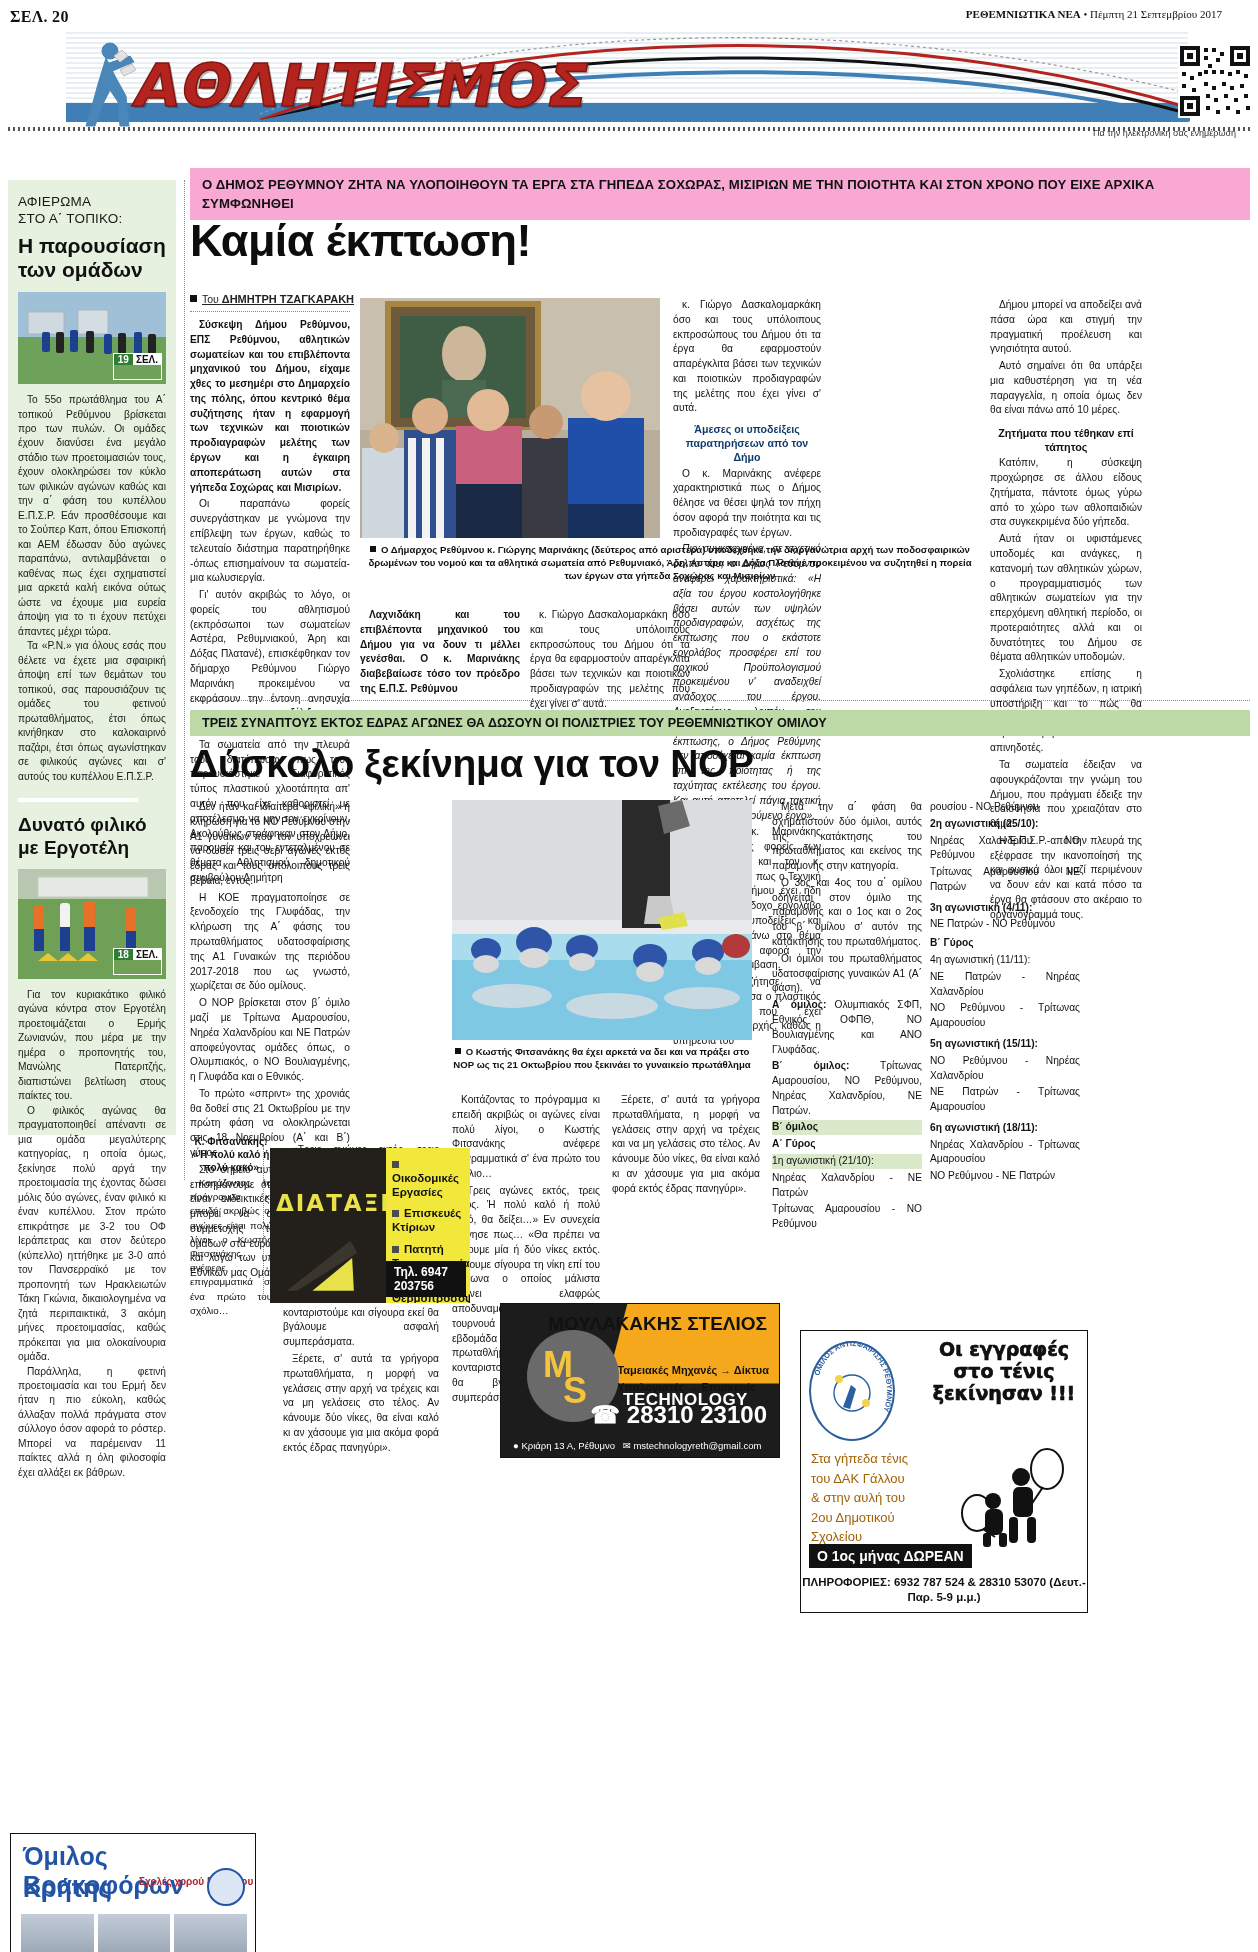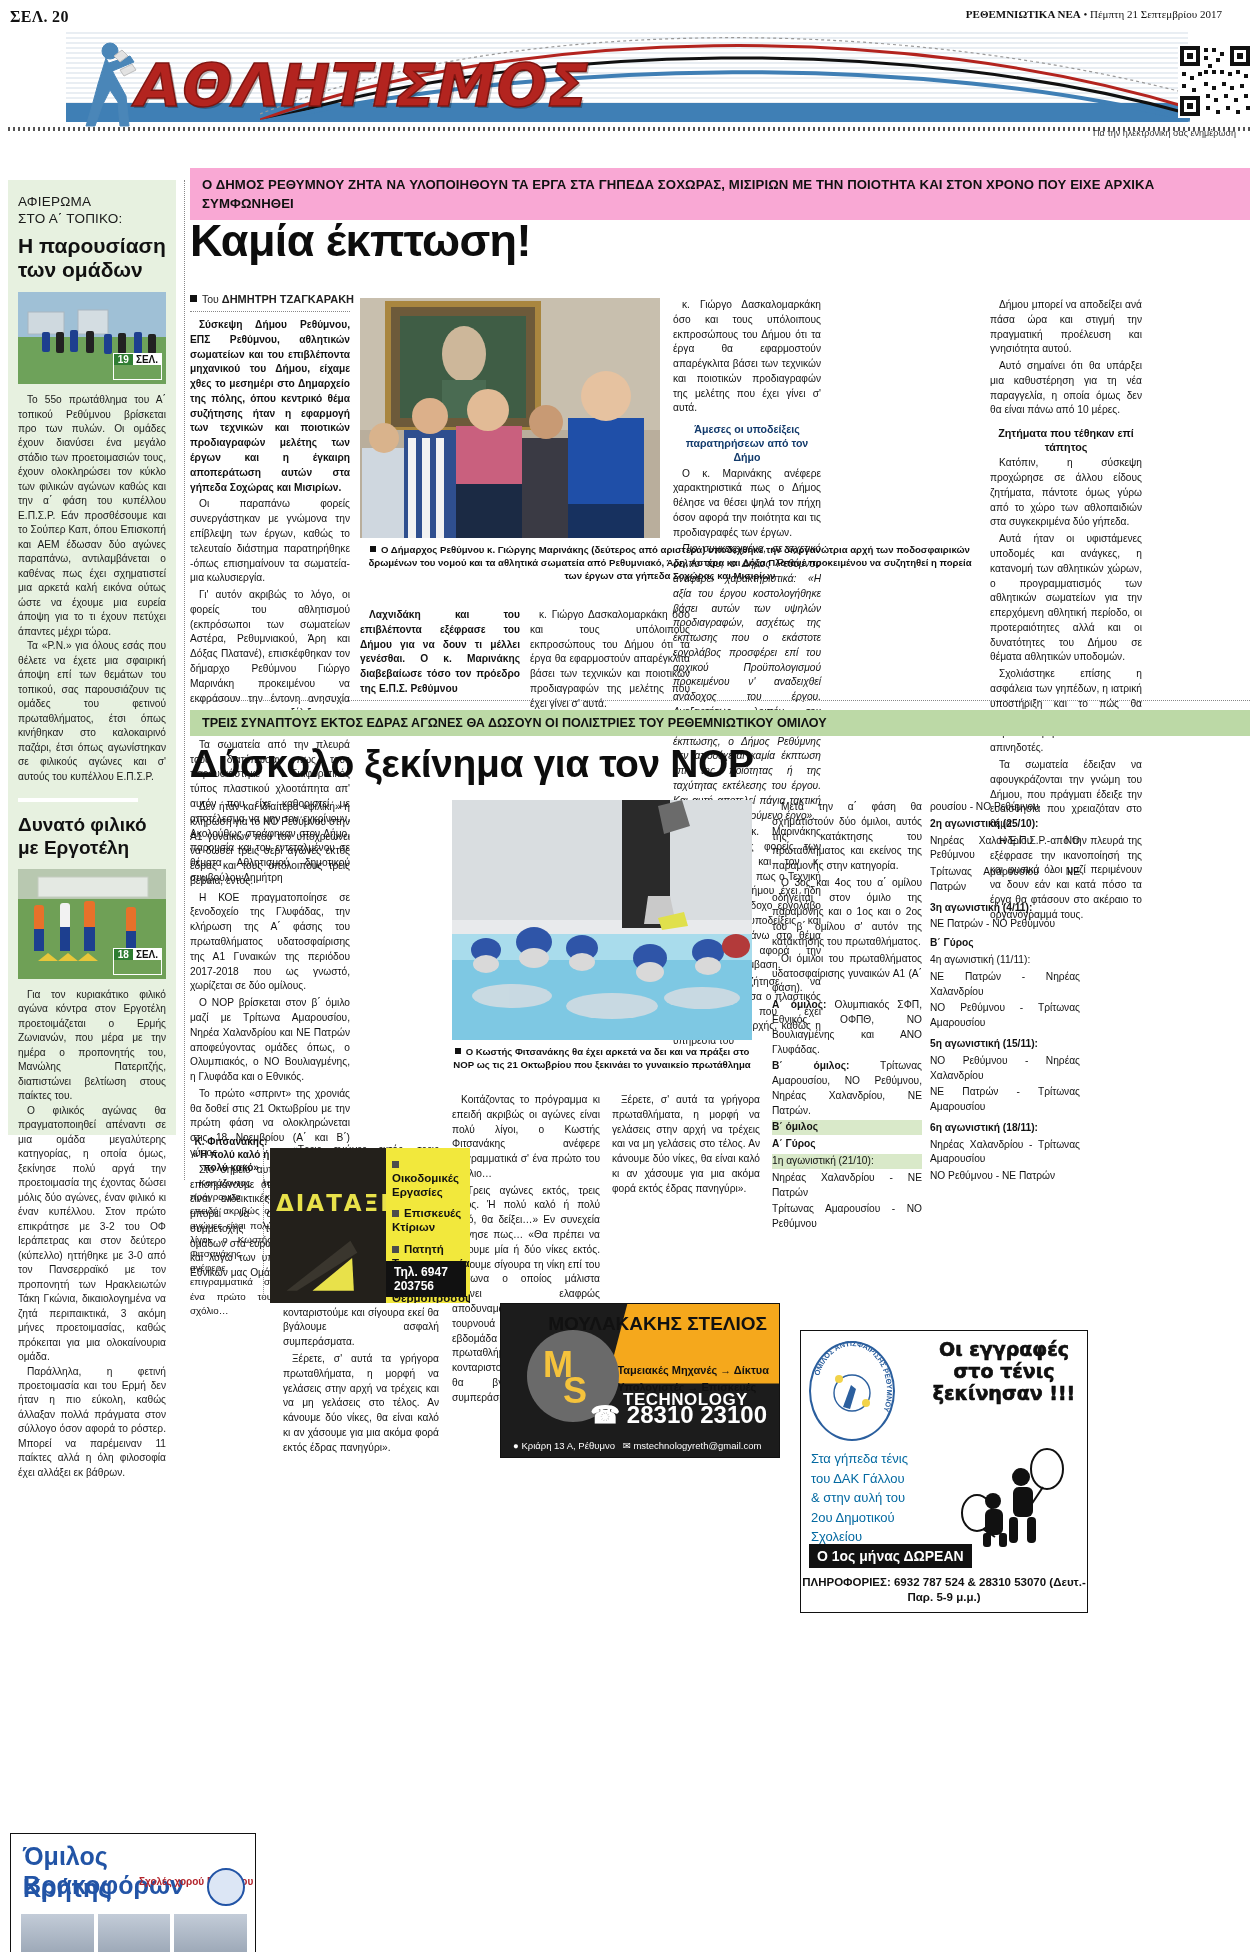--- a/index.html
+++ b/index.html
@@ -61,21 +61,21 @@
   .sb-title2 { font-size:19px; font-weight:bold; line-height:1.18; color:#111; }
 
   
   .greenbar { position:absolute; background:#f9a8d4; color:#111;
               font-size:13.2px; font-weight:bold; line-height:1.45;
               padding:7px 12px; letter-spacing:.1px; }
   .bighead { position:absolute; font-size:45px; font-weight:bold; color:#0d0d0d;
              letter-spacing:-.6px; }
   .bighead2 { position:absolute; font-size:39px; font-weight:bold; color:#0d0d0d;
              letter-spacing:-.4px; }
-  .byline { position:absolute; font-size:10.5px; color:#222; }
+  .byline { position:absolute; font-size:10.5px; color:#222;text-decoration:underline; }
   .byline b { font-size:11px; }
   .sq { display:inline-block; width:7px; height:7px; background:#111; margin-right:5px;
         vertical-align:1px; }
   .col { position:absolute; font-size:10.2px; line-height:1.45; text-align:justify;
          color:#111; hyphens:auto; }
   .col p { text-indent:9px; margin-bottom:2px; }
   .col p.lead { font-weight:bold; text-indent:9px; }
   .col p.ital { font-style:italic; }
   .subhead { text-align:center; font-weight:bold; font-size:10.6px; color:#123a6b;
              text-indent:0 !important; margin:7px 0 4px 0; line-height:1.3; }
@@ -123,21 +123,21 @@
 
   .tennis { background:#fff; position:relative; }
   .tn-head { position:absolute; right:8px; top:8px; width:150px; text-align:center;
      font-family:"DejaVu Sans", sans-serif; font-weight:bold; font-size:19px;
      color:#111; line-height:1.15; -webkit-text-stroke:.6px #000; }
   .tn-oval { position:absolute; left:8px; top:10px; width:86px; height:100px;
      border:2px solid #2b5f9e; border-radius:50%; }
   .tn-ovaltxt { position:absolute; left:8px; top:10px; width:86px; height:100px;
      font-size:6.4px; font-weight:bold; color:#2b5f9e; }
   .tn-lines { position:absolute; left:10px; top:118px; font-size:13px; line-height:1.5;
-     color:#0369a1; font-weight:normal; }
+     color:#a16207; font-weight:normal; }
   .tn-free { position:absolute; left:8px; bottom:44px; background:#111; color:#fff;
      font-size:14px; font-weight:bold; padding:4px 8px; }
   .tn-info { position:absolute; left:0; right:0; bottom:6px; text-align:center;
      font-size:11.5px; font-weight:bold; color:#111; line-height:1.35; }
 
   .vrak { background:#fff; position:relative; }
   .vk-t { position:absolute; left:12px; top:8px; color:#2254a6; font-size:25px; font-weight:bold; }
   .vk-t2 { position:absolute; left:12px; top:40px; color:#2254a6; font-size:25px; font-weight:bold; }
   .vk-sub { position:absolute; left:128px; top:42px; color:#b2232b; font-size:10px;
      font-weight:bold; line-height:1.25; }
@@ -363,21 +363,21 @@
       <rect x="96" y="186" width="66" height="54" fill="#1b2a44"></rect>
       <rect x="208" y="206" width="76" height="34" fill="#17315f"></rect>
     </svg>
   </div>
 
   <div class="cap" style="left:360px; top:544px; width:620px;">
     <span class="sq"></span><b>Ο Δήμαρχος Ρεθύμνου κ. Γιώργης Μαρινάκης (δεύτερος από αριστερά) υποδέχθηκε την διοργανώτρια αρχή των ποδοσφαιρικών δρωμένων του νομού και τα αθλητικά σωματεία από Ρεθυμνιακό, Άρη, Αστέρα και Δόξα Πλατανέ προκειμένου να συζητηθεί η πορεία των έργων στα γήπεδα Σοχώρας και Μισιρίων</b>
   </div>
 
   <div class="col" style="left:360px; top:608px; width:160px;">
-    <p class="lead">Λαχνιδάκη και του επιβλέποντα εξέφρασε του Δήμου για να δουν τι μέλλει γενέσθαι. Ο κ. Μαρινάκης διαβεβαίωσε τόσο τον πρόεδρο της Ε.Π.Σ. Ρεθύμνου</p>
+    <p class="lead">Λαχνιδάκη και του επιβλέποντα μηχανικού του Δήμου για να δουν τι μέλλει γενέσθαι. Ο κ. Μαρινάκης διαβεβαίωσε τόσο τον πρόεδρο της Ε.Π.Σ. Ρεθύμνου</p>
   </div>
 
   <div class="col" style="left:530px; top:608px; width:160px;">
     <p>κ. Γιώργο Δασκαλομαρκάκη όσο και τους υπόλοιπους εκπροσώπους του Δήμου ότι τα έργα θα εφαρμοστούν απαρέγκλιτα βάσει των τεχνικών και ποιοτικών προδιαγραφών της μελέτης που έχει γίνει σ' αυτά.</p>
   </div>
 
   <div class="col" style="left:673px; top:298px; width:148px;">
     <p>κ. Γιώργο Δασκαλομαρκάκη όσο και τους υπόλοιπους εκπροσώπους του Δήμου ότι τα έργα θα εφαρμοστούν απαρέγκλιτα βάσει των τεχνικών και ποιοτικών προδιαγραφών της μελέτης που έχει γίνει σ' αυτά.</p>
     <p class="subhead">Άμεσες οι υποδείξεις παρατηρήσεων από τον Δήμο</p>
     <p>Ο κ. Μαρινάκης ανέφερε χαρακτηριστικά πως ο Δήμος θέλησε να θέσει ψηλά τον πήχη όσον αφορά την ποιότητα και τις προδιαγραφές των έργων.</p>

